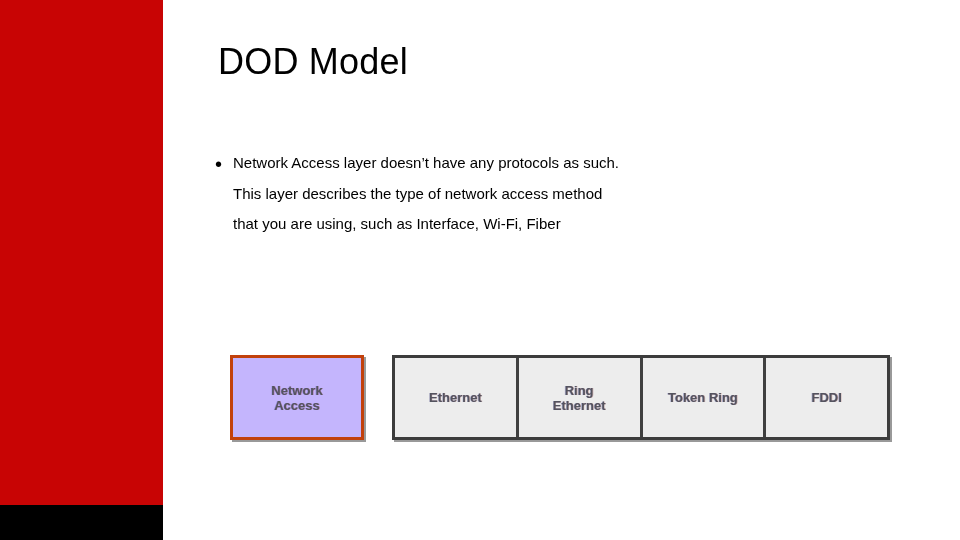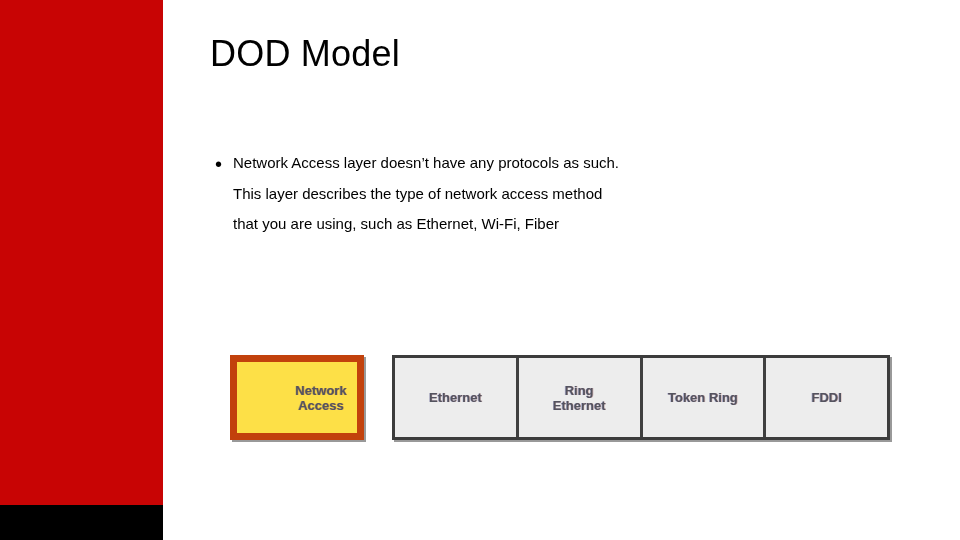--- a/index.html
+++ b/index.html
@@ -15,21 +15,21 @@
     position:absolute;left:0;top:0;
     width:163px;height:505px;
   }
   .footer-bar{
     position:absolute;left:0;top:505px;
     width:163px;height:35px;
   }
   
   .title{
     position:absolute;left:210px;top:30px;
-    margin:0;
+    margin:8px;
     font-size:36px;font-weight:300;
     line-height:48px;
     color:#000000;
     letter-spacing:0.2px;
   }
   .title .tline{display:block;white-space:nowrap;}
   
   .body{
     position:absolute;left:215px;top:148px;
     display:flex;align-items:flex-start;
@@ -38,25 +38,25 @@
   .bullet{
     width:18px;flex:0 0 18px;
     font-size:20px;line-height:30.5px;
     padding-top:1px;
   }
   .blines{font-size:15px;line-height:30.5px;}
   .bline{white-space:nowrap;}
   
   .diagram-box{
     position:absolute;
-    background:#fde047;
-    border:7px solid #c2410c;
+    background:#c4b5fd;
+    border:3px solid #c2410c;
     box-shadow:2px 2px 0 #999999;
     box-sizing:border-box;
-    display:flex;align-items:center;justify-content:flex-end;
+    display:flex;align-items:center;justify-content:center;
   }
   .layer-box{left:230px;top:355px;width:134px;height:85px;}
   .group{
     position:absolute;left:392px;top:355px;width:498px;height:85px;
     background:#ededed;
     border:3px solid #3c3c3c;
     box-shadow:2px 2px 0 #999999;
     box-sizing:border-box;
     display:flex;
   }
@@ -87,21 +87,21 @@
 
   <h1 class="title">
     <span class="tline">DOD Model</span>
   </h1>
 
   <div class="body">
     <span class="bullet">•</span>
     <div class="blines">
       <div class="bline">Network Access layer doesn’t have any protocols as such.</div>
       <div class="bline">This layer describes the type of network access method</div>
-      <div class="bline">that you are using, such as Ethernet, Wi-Fi, Fiber</div>
+      <div class="bline">that you are using, such as Interface, Wi-Fi, Fiber</div>
     </div>
   </div>
 
   <div>
     <div class="diagram-box layer-box">
       <span class="box-label">Network Access</span>
     </div>
     <div class="group">
       <div class="cell">
         <span class="box-label">Ethernet</span>

